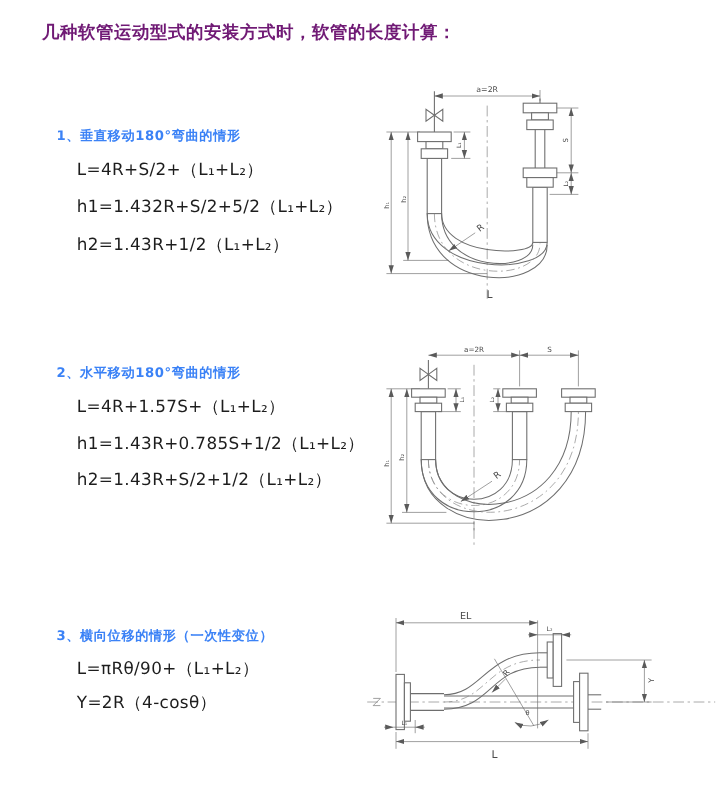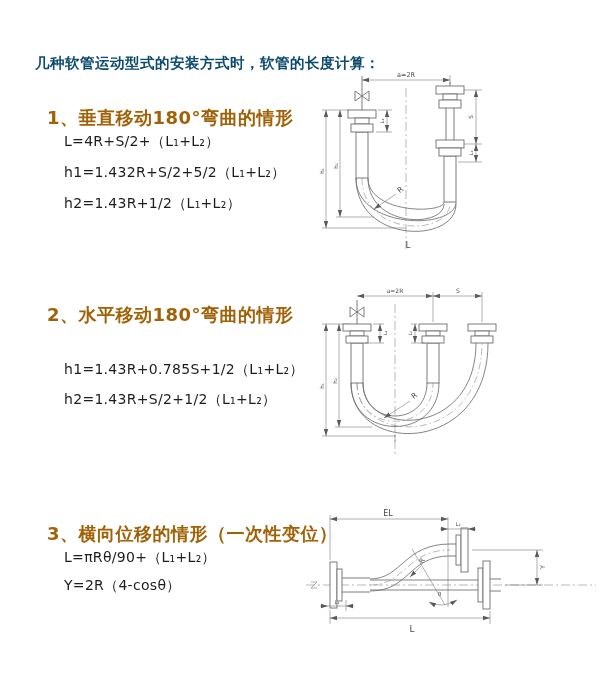--- a/index.html
+++ b/index.html
@@ -2,25 +2,25 @@
 <html><head>
 <meta charset="utf-8">
 <style>
   html,body{margin:0;padding:0;background:#ffffff;}
   .page{
     position:relative;width:600px;height:675px;background:#ffffff;overflow:hidden;
     font-family:"DejaVu Sans","Liberation Sans",sans-serif;color:#1f1f1f;
   }
   .title{
     position:absolute;left:35px;top:18px;font-size:14.5px;font-weight:600;
-    letter-spacing:.5px;white-space:nowrap;color:#0c4a6e;margin-top:36px;
+    letter-spacing:.5px;white-space:nowrap;color:#701a75;
   }
   .sec-heading{
-    position:absolute;font-size:18px;font-weight:600;letter-spacing:.5px;
-    white-space:nowrap;color:#a16207;
+    position:absolute;font-size:11px;font-weight:600;letter-spacing:.5px;
+    white-space:nowrap;color:#3b82f6;
   }
   .formula{
     position:absolute;font-size:14px;font-weight:500;letter-spacing:.3px;
     white-space:nowrap;color:#1d1d1d;
   }
   svg{position:absolute;overflow:visible;}
   .dlabel{font-family:"DejaVu Sans",sans-serif;fill:#4a4a4a;}
   .part{stroke:#6e6e6e;stroke-width:.9;fill:#ffffff;}
   .hose{stroke:#6e6e6e;stroke-width:.85;fill:none;}
   .dim{stroke:#6e6e6e;stroke-width:.55;fill:none;}
@@ -33,20 +33,21 @@
 <div class="page">
 
   <div class="title">几种软管运动型式的安装方式时，软管的长度计算：</div>
 
   <div class="sec-heading" style="left:47px;top:106px">1、垂直移动180°弯曲的情形</div>
   <div class="formula" style="left:64px;top:133px">L=4R+S/2+（L₁+L₂）</div>
   <div class="formula" style="left:64px;top:164px">h1=1.432R+S/2+5/2（L₁+L₂）</div>
   <div class="formula" style="left:64px;top:195px">h2=1.43R+1/2（L₁+L₂）</div>
 
   <div class="sec-heading" style="left:47px;top:303px">2、水平移动180°弯曲的情形</div>
+  <div class="formula" style="left:64px;top:330px">L=4R+1.57S+（L₁+L₂）</div>
   <div class="formula" style="left:64px;top:361px">h1=1.43R+0.785S+1/2（L₁+L₂）</div>
   <div class="formula" style="left:64px;top:391px">h2=1.43R+S/2+1/2（L₁+L₂）</div>
 
   <div class="sec-heading" style="left:47px;top:522px">3、横向位移的情形（一次性变位）</div>
   <div class="formula" style="left:64px;top:549px">L=πRθ/90+（L₁+L₂）</div>
   <div class="formula" style="left:64px;top:577px">Y=2R（4-cosθ）</div>
 
   <svg style="left:310px;top:66px" width="280" height="192" viewBox="0 0 280 192">
     <defs>
       <marker id="a1" viewBox="0 0 8 6" markerWidth="8" markerHeight="6" refX="7" refY="3" orient="auto-start-reverse" markerUnits="userSpaceOnUse">

